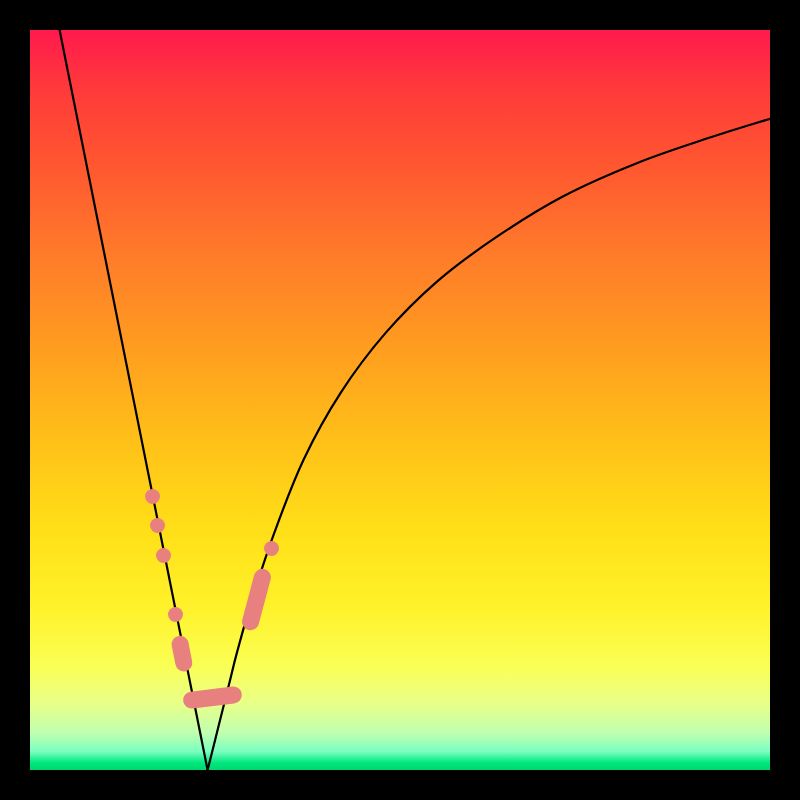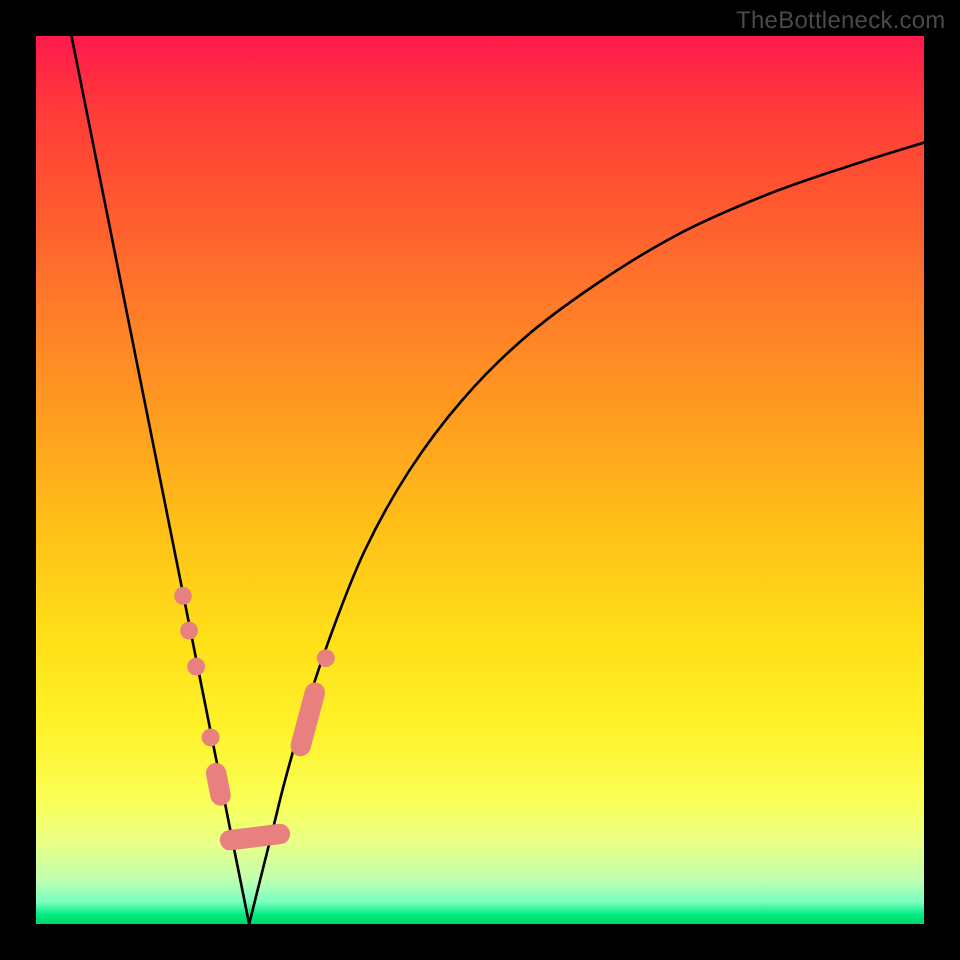--- a/index.html
+++ b/index.html
@@ -74,14 +74,13 @@
     </svg>
   <div class="marker" style="width: 15px; height: 15px; left: 114.6px; top: 458.7px;"></div>
       <div class="marker" style="width: 15px; height: 15px; left: 119.78px; top: 488.3px;"></div>
       <div class="marker" style="width: 15px; height: 15px; left: 125.7px; top: 517.9px;"></div>
       <div class="marker" style="width: 15px; height: 15px; left: 137.54px; top: 577.1px;"></div>
       <div class="marker" style="width: 35.8664px; height: 17px; border-radius: 8.5px; left: 134.137px; top: 614.95px; transform: rotate(78.6901deg);"></div>
       <div class="marker" style="width: 59.4969px; height: 17px; border-radius: 8.5px; left: 152.662px; top: 658.61px; transform: rotate(-7.00127deg);"></div>
       <div class="marker" style="width: 62.9516px; height: 17px; border-radius: 8.5px; left: 194.964px; top: 561.3px; transform: rotate(-75.0686deg);"></div>
       <div class="marker" style="width: 15px; height: 15px; left: 233.74px; top: 510.5px;"></div>
     </div>
-  <div class="watermark">TheBottleneck.com</div>
 </div>
 
 </body></html>

